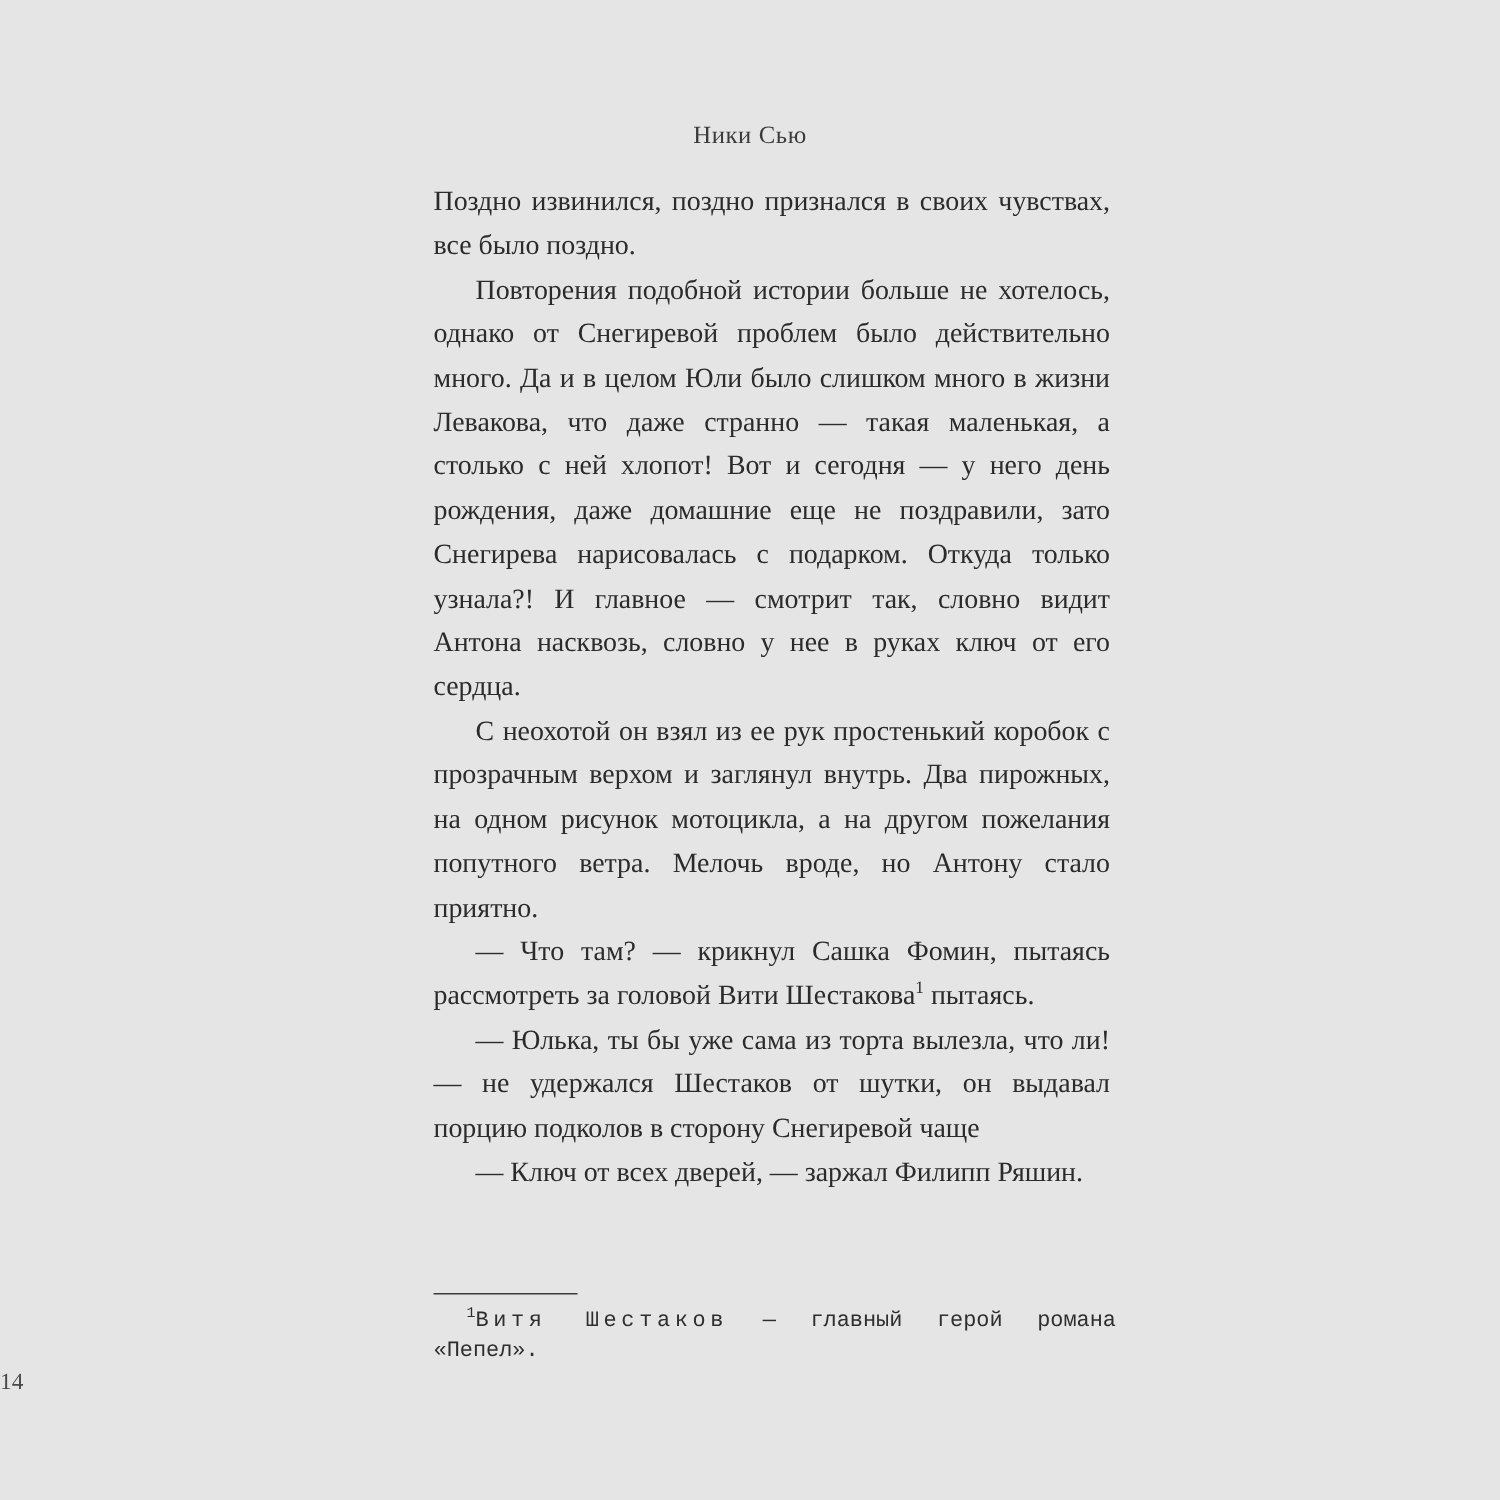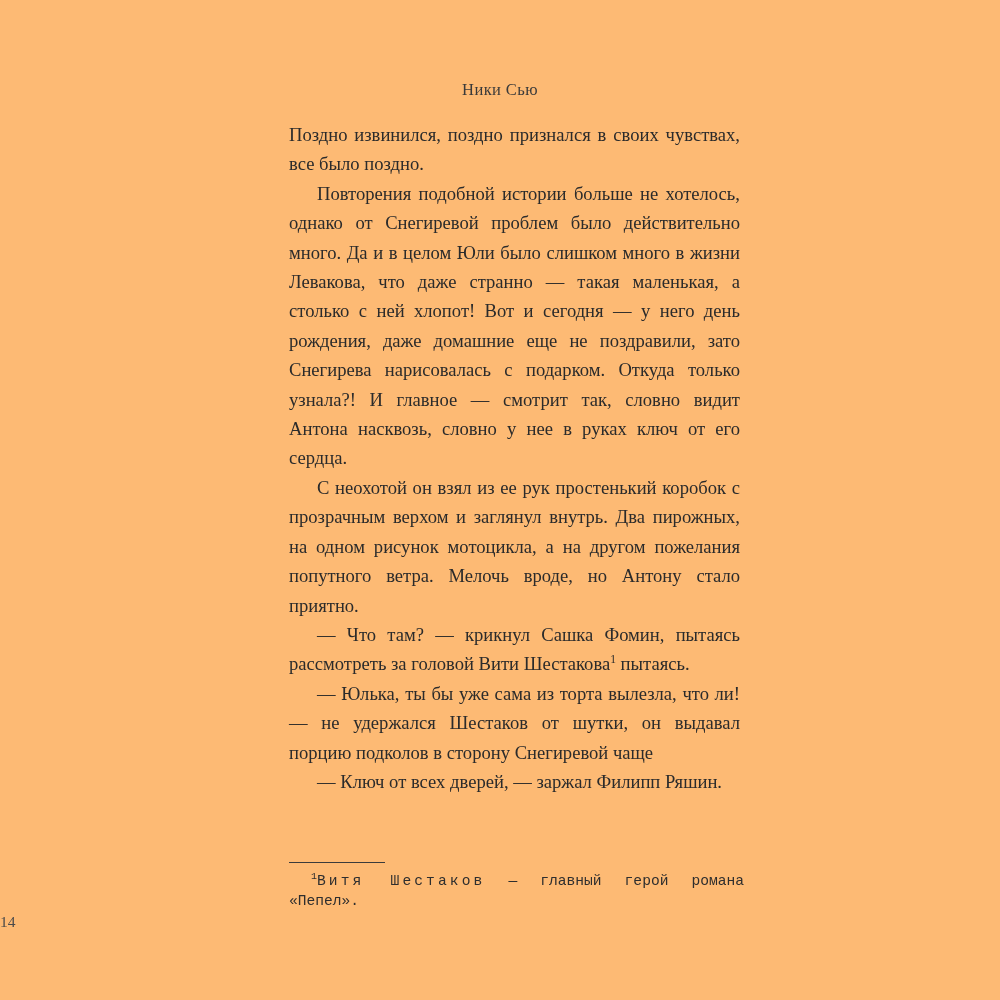--- a/index.html
+++ b/index.html
@@ -14,21 +14,21 @@
     color: #2b2b2b;
     position: relative;
     overflow: hidden;
   }
 
   .page {
     position: absolute;
     left: 0; top: 0;
     width: 1000px;
     height: 1000px;
-    background: #fdba74;
+    background: #e5e5e5;
   }
 
   
   .running-head {
     position: absolute;
     left: 0;
     top: 80px;
     width: 1000px;
     text-align: center;
     font-size: 16.5px;

